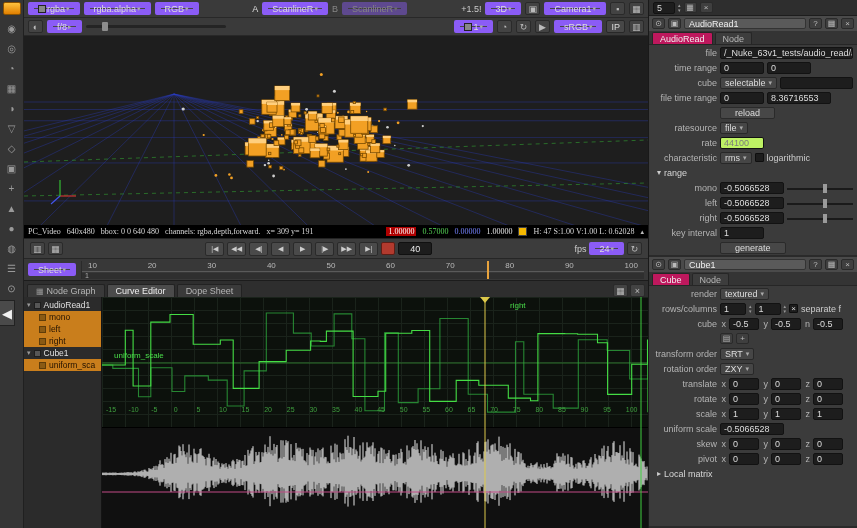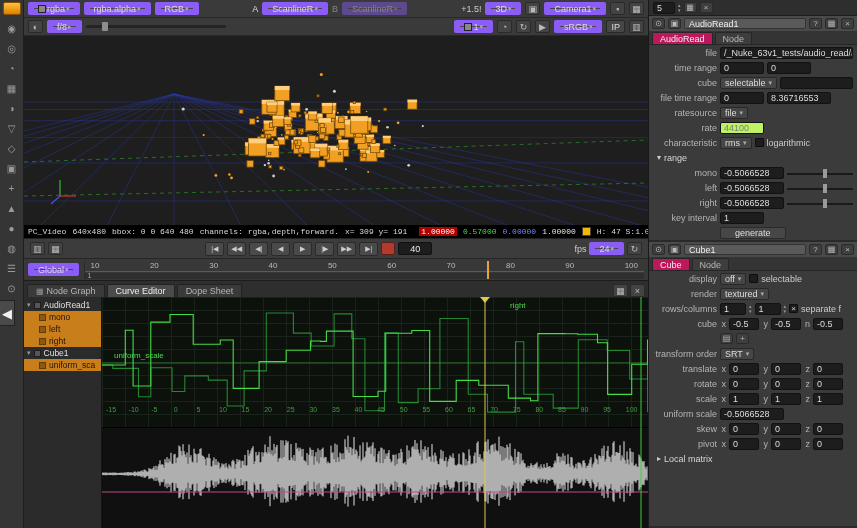--- a/index.html
+++ b/index.html
@@ -23,21 +23,21 @@
   .dim{opacity:.45}
   .icon{width:15px;height:13px;display:flex;align-items:center;justify-content:center;background:#434343;border:1px solid #2a2a2a;border-radius:2px;color:#bbb;font-size:9px}
   .sp{flex:1}
   .hslider{width:140px;height:3px;background:#242424;border-radius:2px;position:relative}
   .hhandle{position:absolute;left:16px;top:-3px;width:6px;height:9px;background:#8d8d8d;border-radius:1px}
   .toggle{background:#474747;border:1px solid #282828;border-radius:2px;height:13px;padding:0 4px;display:flex;align-items:center;color:#ddd}
 
   #viewport{flex:1;background:#1e1e1e;position:relative;overflow:hidden}
   #viewport svg{display:block}
 
-  #infobar{height:13px;background:#000;display:flex;align-items:center;gap:6px;padding:0 4px;font-family:Liberation Mono, monospace;font-size:8px;color:#d8d8d8;flex:none;white-space:nowrap}
+  #infobar{height:13px;background:#000;display:flex;align-items:center;gap:6px;padding:0 4px;font-family:Liberation Serif, serif;font-size:8px;color:#d8d8d8;flex:none;white-space:nowrap}
   .chip-r{background:#b00000;color:#fff;padding:0 2px}
   .val-g{color:#55d455}
   .val-b{color:#7583ff}
   .val-a{color:#e5e5e5}
   .yswatch{width:9px;height:9px;background:#f5b800;border:1px solid #444;flex:none}
   .tri{color:#bbb;font-size:7px}
 
   #playbar{height:20px;background:#3c3c3c;border-top:1px solid #222;display:flex;align-items:center;gap:3px;padding:0 6px;flex:none}
   .tbtn{min-width:19px;height:14px;background:#4a4a4a;border:1px solid #2a2a2a;border-radius:2px;color:#ccc;font-size:7px;display:flex;align-items:center;justify-content:center;padding:0 2px}
   .redbtn{width:14px;height:13px;background:#b23a2e;border:1px solid #5e1d16;border-radius:2px}
@@ -477,21 +477,21 @@
       <span>fps</span>
       <div class="dd">
         <span>24</span>
         <span class="caret">▾</span>
       </div>
       <span class="icon">↻</span>
     </div>
 
     <div id="timeline">
       <div class="dd">
-        <span>Global</span>
+        <span>Sheet</span>
         <span class="caret">▾</span>
       </div>
       <div class="ruler">
         <div class="tlticks">
             <span>10</span>
             <span>20</span>
             <span>30</span>
             <span>40</span>
             <span>50</span>
             <span>60</span>
@@ -646,20 +646,23 @@
           <span class="caret">▾</span>
         </span>
         <span class="pfield grow"></span>
       </div>
       <div class="prow">
         <span class="plabel">file time range</span>
         <span class="pfield w44">0</span>
         <span class="pfield w64">8.36716553</span>
       </div>
       <div class="prow">
+        <span class="pbtn indent">reload</span>
+      </div>
+      <div class="prow">
         <span class="plabel">ratesource</span>
         <span class="pdd">
           <span>file</span>
           <span class="caret">▾</span>
         </span>
       </div>
       <div class="prow">
         <span class="plabel">rate</span>
         <span class="pfield w44 dimf">44100</span>
       </div>
@@ -714,29 +717,20 @@
         <span class="hic">⊙</span>
         <span class="hic">▣</span>
         <span class="ptitle">Cube1</span>
         <span class="hic">?</span>
         <span class="hic">▦</span>
         <span class="hic">×</span>
       </header>
       <div class="ptabs">
         <span class="ptab act">Cube</span>
         <span class="ptab">Node</span>
-      </div>
-      <div class="prow">
-        <span class="plabel">display</span>
-        <span class="pdd">
-          <span>off</span>
-          <span class="caret">▾</span>
-        </span>
-        <span class="cb"></span>
-        <span>selectable</span>
       </div>
       <div class="prow">
         <span class="plabel">render</span>
         <span class="pdd">
           <span>textured</span>
           <span class="caret">▾</span>
         </span>
       </div>
       <div class="prow">
         <span class="plabel">rows/columns</span>
@@ -767,20 +761,27 @@
         <span class="hic">+</span>
       </div>
       <div class="prow">
         <span class="plabel">transform order</span>
         <span class="pdd">
           <span>SRT</span>
           <span class="caret">▾</span>
         </span>
       </div>
       <div class="prow">
+        <span class="plabel">rotation order</span>
+        <span class="pdd">
+          <span>ZXY</span>
+          <span class="caret">▾</span>
+        </span>
+      </div>
+      <div class="prow">
         <span class="plabel">translate</span>
         <span class="axis">x</span>
         <span class="pfield num">0</span>
         <span class="axis">y</span>
         <span class="pfield num">0</span>
         <span class="axis">z</span>
         <span class="pfield num">0</span>
       </div>
       <div class="prow">
         <span class="plabel">rotate</span>

